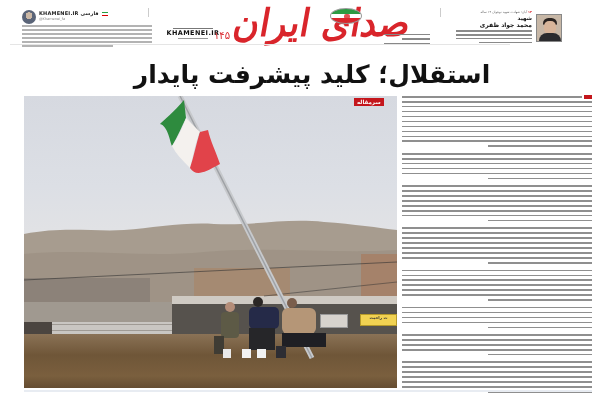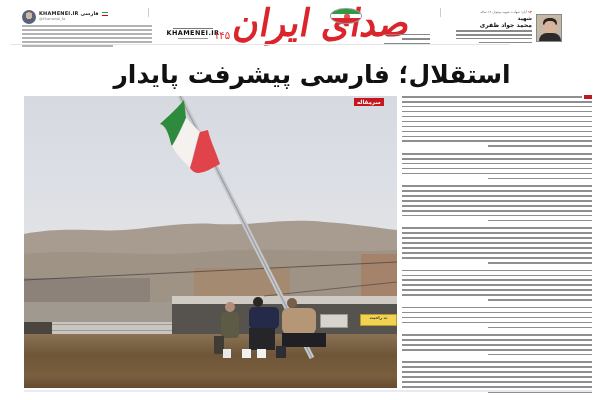--- a/index.html
+++ b/index.html
@@ -149,21 +149,21 @@
     <div class="martyr-photo">
       <div class="hair"></div>
       <div class="face"></div>
       <div class="shirt"></div>
     </div>
   </div>
 
   <div class="header-rule"></div>
 </div>
 
-<div class="headline">استقلال؛ فارسی پیشرفت پایدار</div>
+<div class="headline">استقلال؛ کلید پیشرفت پایدار</div>
 
 <div class="photo">
   <div class="sky"></div>
   <svg class="mountain" viewBox="0 0 373 90" preserveAspectRatio="none" width="373" height="90">
     <path d="M0 20 C40 12 70 18 100 16 C130 14 160 8 190 10 C230 12 260 4 300 8 C330 10 355 14 373 16 L373 90 L0 90 Z" fill="#a79c8f"></path>
     <path d="M0 40 C60 34 120 44 180 38 C250 32 310 40 373 36 L373 90 L0 90 Z" fill="#9b9082" opacity=".7"></path>
   </svg>
 
   <div class="bld" style="left:0;top:182px;width:126px;height:26px;background:#8c8279;"></div>
   <div class="bld" style="left:0;top:206px;width:152px;height:20px;background:#a09990;"></div>

